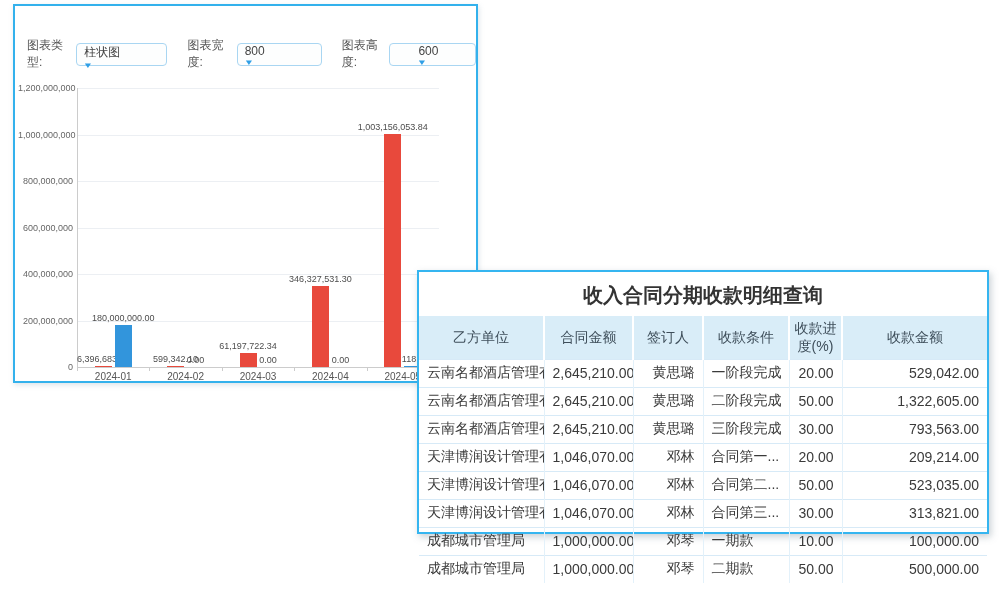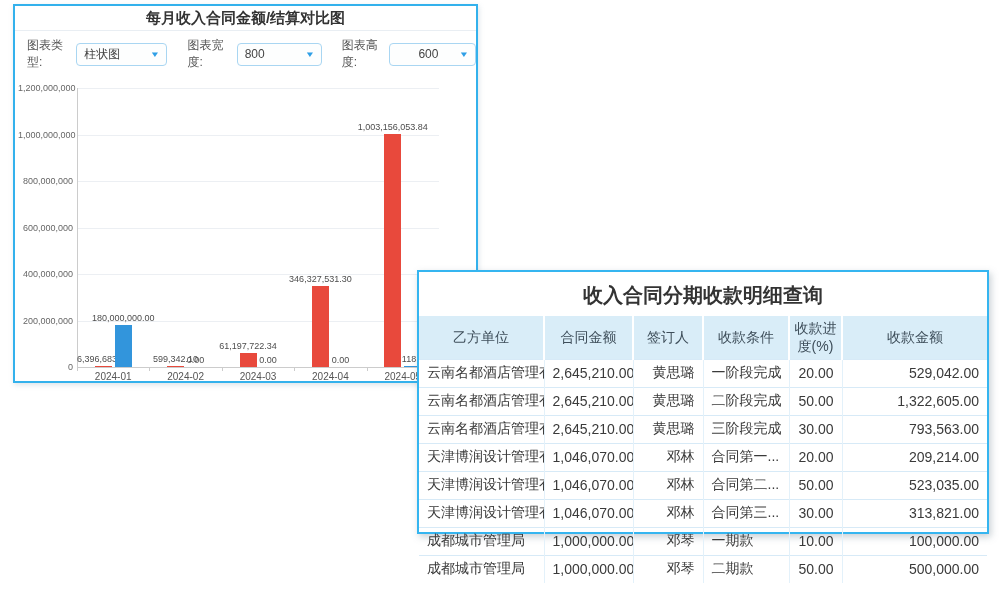--- a/index.html
+++ b/index.html
@@ -9,22 +9,22 @@
   
   .chart-panel { position:absolute; left:13px; top:4px; width:465px; height:379px;
                  background:#fff; border:2px solid #33b1ec;
                  box-shadow:1px 2px 5px rgba(120,150,170,.25); }
   .chart-title { height:25px; line-height:24px; text-align:center; font-size:15px;
                  font-weight:bold; color:#333; border-bottom:1px solid #e9eef3; }
   .controls { position:absolute; left:12px; top:31px; display:flex; align-items:center; gap:20px; }
   .control { display:flex; align-items:center; gap:6px; }
   .control-label { font-size:12px; color:#555; }
   .select-box { height:23px; border:1px solid #a9d6f2; border-radius:4px; background:#fdfefe;
-                display:flex; align-items:center; justify-content:space-between;
-                padding:0 7px; font-size:12px; color:#444; }
+                display:flex; align-items:flex-start; justify-content:space-between;
+                padding:0 7px; font-size:12px; color:#444;flex-direction:column; }
   .caret { font-size:8px; color:#2f9fe6; transform:scaleX(1.3); }
   .legend { position:absolute; left:0; top:63px; width:100%; display:flex;
             justify-content:center; align-items:center; gap:16px; }
   .legend-item { display:flex; align-items:center; gap:5px; }
   .legend-swatch { width:22px; height:12px; border-radius:3px; }
   .legend-label { font-size:9px; color:#555; }
 
   .plot { position:absolute; left:0; top:0; width:100%; height:100%; }
   .gridline { position:absolute; height:1px; background:#eceff3; }
   .y-axis-line { position:absolute; width:1px; background:#ccc; }
@@ -51,21 +51,20 @@
                    border-top:1px solid #d7eaf7; border-left:1px solid #e3f1fa;
                    white-space:nowrap; overflow:hidden; }
   table.query td:first-child { border-left:none; }
   td.al { text-align:left; }  td.ar { text-align:right; padding-right:10px; }  td.ac { text-align:right; }
   td.link-cell { color:#2b93e8; cursor:pointer; }
 </style>
 </head>
 <body>
 
 <div class="chart-panel">
-  <div class="chart-title">每月收入合同金额/结算对比图</div>
   <div class="controls">
       <div class="control">
         <span class="control-label">图表类型:</span>
         <div class="select-box" style="width: 105px;">
           <span>柱状图</span>
           <span class="caret">▼</span>
         </div>
       </div>
       <div class="control">
         <span class="control-label">图表宽度:</span>

